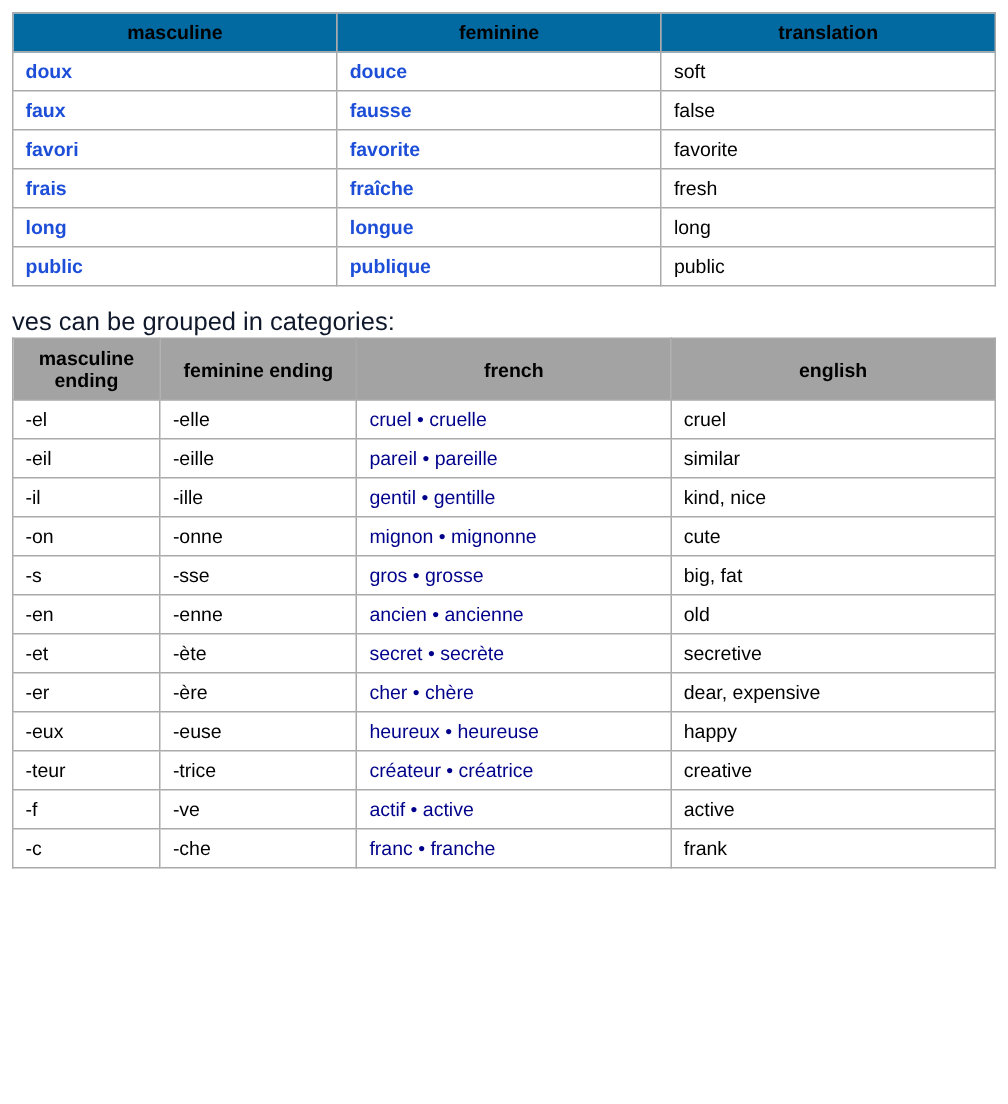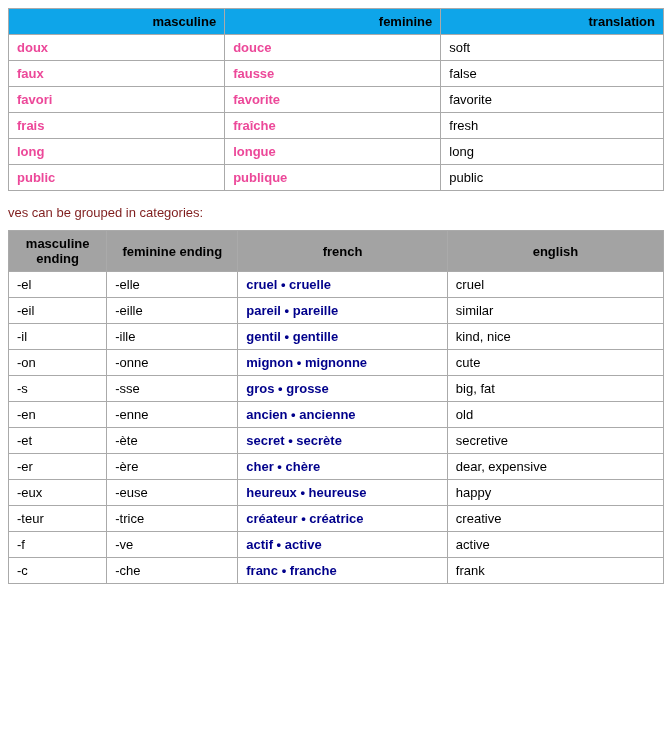--- a/index.html
+++ b/index.html
@@ -17,52 +17,52 @@
     table {
       border-collapse: collapse;
       width: 100%;
     }
     table th, table td {
       border: 1px solid #aaa;
       padding: 5px 8px;
       vertical-align: middle;
     }
     table th {
-      background: #0ea5e9;
+      background: #0369a1;
       font-weight: bold;
-      text-align: right;
+      text-align: center;
     }
     .masc-col { width: 33%; }
     .fem-col { width: 33%; }
     .trans-col { width: 34%; }
 
-    .masc-link { color: #ec4899; font-weight: bold; text-decoration: none; }
+    .masc-link { color: #1d4ed8; font-weight: bold; text-decoration: none; }
 
     .intro-text {
-      font-size: 13px;
-      margin-bottom: 10px;
-      color: #7f1d1d;
+      font-size: 17px;
+      margin-bottom: 0;
+      color: #0f172a;
     }
 
     
     .ending-table th, .ending-table td {
       border: 1px solid #aaa;
       padding: 5px 8px;
     }
     .ending-table th {
       background: #a3a3a3;
       font-weight: bold;
       text-align: center;
     }
     .col-masc-end { width: 15%; }
     .col-fem-end { width: 20%; }
     .col-french { width: 32%; margin-top: 36px; }
     .col-english { width: 33%; }
 
-    .french-link { color: #00008b; font-weight: bold; text-decoration: none; }
+    .french-link { color: #00008b; font-weight: normal; text-decoration: none; }
   </style>
 </head>
 <body>
 
 <div class="table-wrapper">
   <table>
     <thead>
       <tr>
         <th class="masc-col">masculine</th>
         <th class="fem-col">feminine</th>

